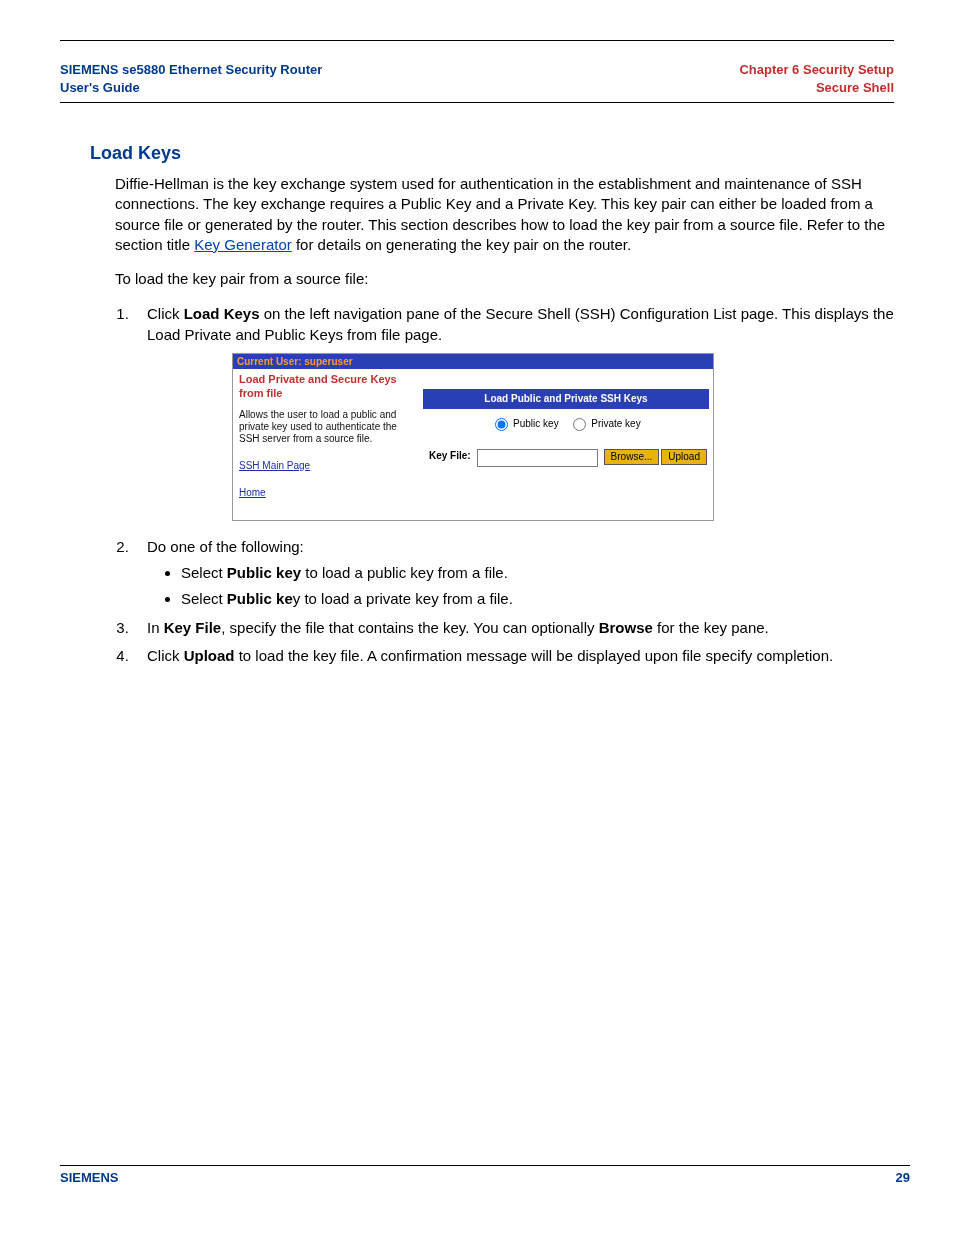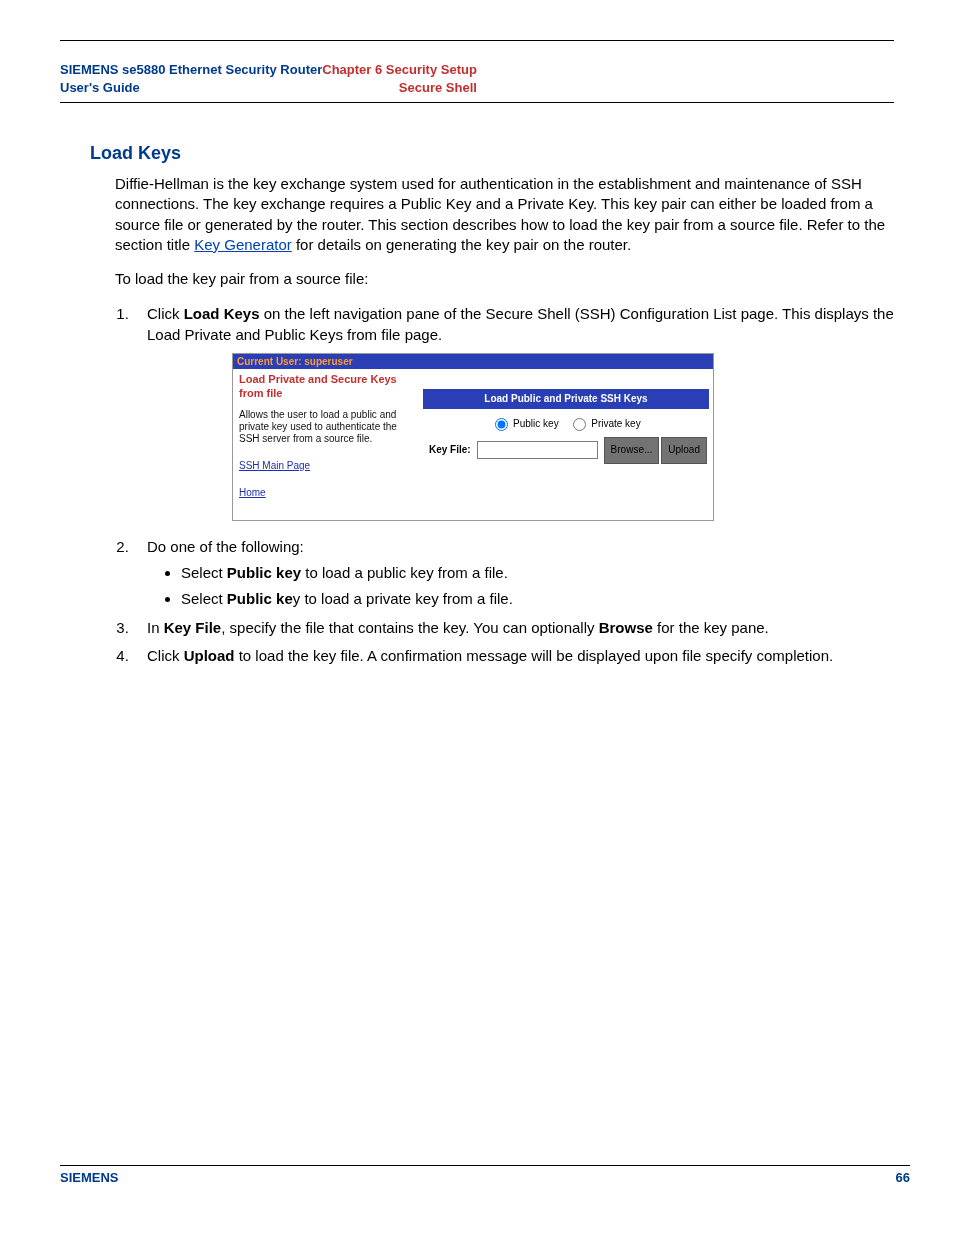--- a/index.html
+++ b/index.html
@@ -16,20 +16,21 @@
     padding: 40px 60px 40px 60px;
     position: relative;
   }
   .rule {
     border: none;
     border-top: 1.5px solid #000;
     margin: 0;
   }
   .header {
     display: flex;
+    justify-content: space-between;
     padding-top: 20px;
     padding-bottom: 6px;
     font-size: 13px;
   }
   .header-left {
     color: #003a8c;
     font-weight: bold;
     line-height: 1.35;
   }
   .header-right {
@@ -137,42 +138,42 @@
   .ss-options {
     text-align: center;
     padding: 8px 0 6px 0;
     font-size: 10px;
   }
   .ss-options label {
     margin: 0 6px;
   }
   .ss-keyrow {
     display: flex;
-    align-items: center;
     padding: 0 6px 6px 6px;
     font-size: 10px;
+    margin-top: 12px;
   }
   .ss-keyrow .lbl {
     font-weight: bold;
     margin-right: 6px;
     white-space: nowrap;
   }
   .ss-keyrow .filebox {
     flex: 1;
     height: 16px;
     border: 1px solid #7a7a7a;
     background: #fff;
     margin-right: 4px;
   }
   .ss-keyrow .btn {
     border: 1px solid #555;
-    background: #737373;
+    background: #eab308;
     padding: 0 6px;
     font-size: 10px;
-    height: 27px;
+    height: 16px;
     line-height: 14px;
     margin-left: 2px;
   }
   .footer {
     position: absolute;
     left: 60px;
     right: 44px;
     bottom: 50px;
   }
   .footer-row {
@@ -260,17 +261,17 @@
     </li>
     <li>
       <span>Click </span><b>Upload</b><span> to load the key file. A confirmation message will be displayed upon file specify completion.</span>
     </li>
   </ol>
 
   <div class="footer">
     <hr class="rule">
     <div class="footer-row">
       <span>SIEMENS</span>
-      <span>66</span>
+      <span>29</span>
     </div>
   </div>
 
 </div>
 
 </body></html>

